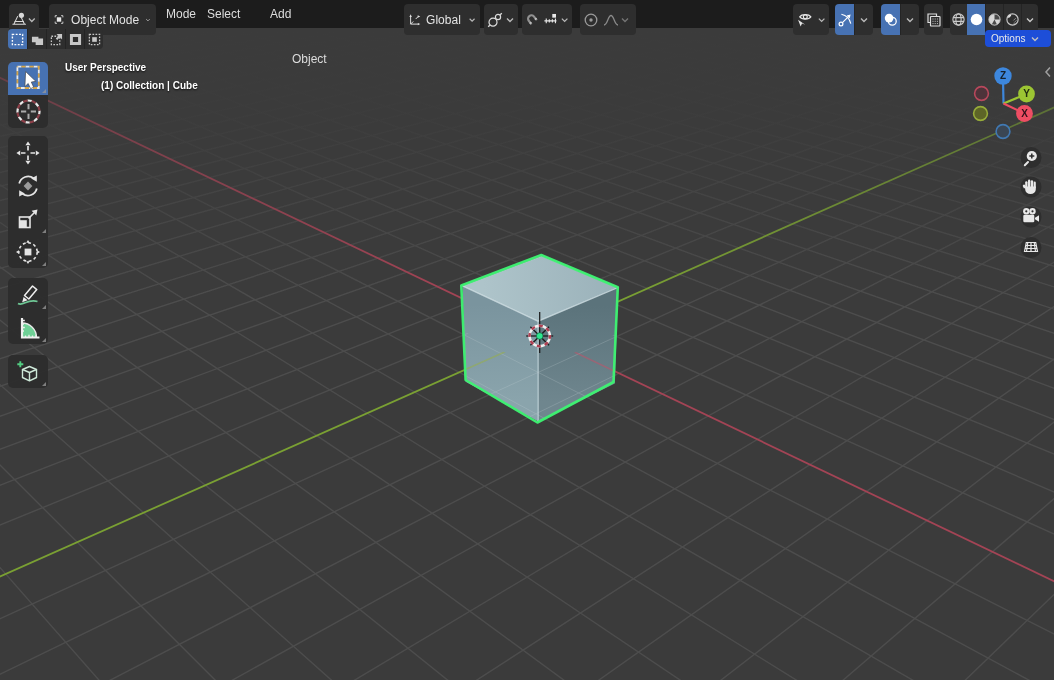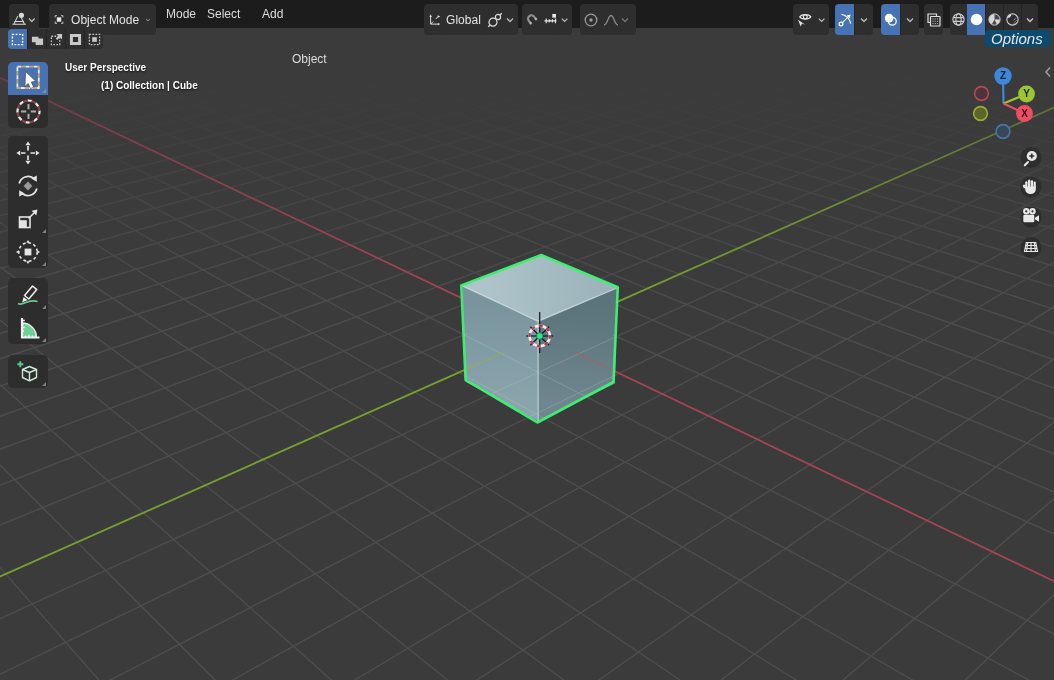--- a/index.html
+++ b/index.html
@@ -356,23 +356,23 @@
 <rect x="4.8" y="4.8" width="7.4" height="7.4" fill="#e8e8e8" stroke="none"></rect>
 <path d="M2 5 V2 H5 M12 2 H15 V5 M15 12 V15 H12 M5 15 H2 V12"></path>
 </svg>
 <span style="margin-left:7px;">Object Mode</span>
 <svg class="chev" style="margin-left:6px" viewBox="0 0 10 10" fill="none" stroke="#b8b8b8" stroke-width="1.4">
         <path d="M2 3.5 L5 6.5 L8 3.5"></path>
       </svg>
 </div>
 <div class="abs menu" style="left:166px;top:7px;">Mode</div>
 <div class="abs menu" style="left:207px;top:7px;">Select</div>
-<div class="abs menu" style="left:262px;top:7px;">Add</div>
+<div class="abs menu" style="left:270px;top:7px;">Add</div>
 <div class="abs menu" style="left:292px;top:7px;margin-top:45px;">Object</div>
-<div class="abs btn" style="left:404px;top:4px;width:76px;padding:4px 4px;margin-left:20px;">
+<div class="abs btn" style="left:404px;top:4px;width:76px;padding:4px 4px;">
 <svg class="ico" width="16" height="16" viewBox="0 0 16 16" fill="none" stroke="#e0e0e0" stroke-width="1.2">
 <path d="M3.2 3.5 V13 H13 M3.2 13 L6.4 9.8 M12.6 3.6 L9.4 6.8"></path>
 <path d="M3.2 1 L1.7 4.2 H4.7 Z M15 3.7 L11.8 2.2 V5.2 Z M15 13 L12 11.6 V14.4 Z" fill="#e0e0e0" stroke="none"></path>
 </svg>
 <span style="margin-left:5px;">Global</span>
 <svg class="chev" style="margin-left:7px" viewBox="0 0 10 10" fill="none" stroke="#b8b8b8" stroke-width="1.4">
         <path d="M2 3.5 L5 6.5 L8 3.5"></path>
       </svg>
 </div>
 <div class="abs btn" style="left:484px;top:4px;width:34px;padding:0 3px;">
@@ -514,21 +514,21 @@
         <path d="M1 1 H13 V13 H1 Z M4.2 4.2 V9.8 H9.8 V4.2 Z" fill="#c8c8c8" fill-rule="evenodd"></path>
       </svg>
 </div>
 <div style="width:19px;height:20px;background:#2e2e2e;border-left:1px solid #242424;display:flex;align-items:center;justify-content:center;">
 <svg width="13" height="13" viewBox="0 0 14 14" fill="none">
         <rect x="1.5" y="1.5" width="11" height="11" stroke="#c8c8c8" stroke-width="1.4" stroke-dasharray="1.8 1.5"></rect>
         <rect x="4.5" y="4.5" width="5" height="5" fill="#c8c8c8"></rect>
       </svg>
 </div>
 </div>
-<div class="abs btn" style="left:985px;top:30px;width:66px;height:17px;background:#0c4a6e;padding:0 6px;font-size:15px;color:#e8e8e8;font-style:italic;">
+<div class="abs btn" style="left:985px;top:30px;width:66px;height:17px;background:#1d4ed8;padding:0 6px;font-size:10px;color:#e8e8e8;">
 <span>Options</span>
 <svg class="chev" style="margin-left:5px" viewBox="0 0 10 10" fill="none" stroke="#c0c0c0" stroke-width="1.4">
       <path d="M2 3.5 L5 6.5 L8 3.5"></path>
     </svg>
 </div>
 <div class="vtext" style="left:65px;top:62px;font-weight:bold;">User Perspective</div>
 <div class="vtext" style="left:65px;top:80px;font-weight:bold;margin-left:36px;">(1) Collection | Cube</div>
 <div class="tgrp" style="top:62px;">
 <div class="tbtn corner" style="background:#4772b3;">
 <svg width="39" height="33" viewBox="0 0 39 33" fill="none">

